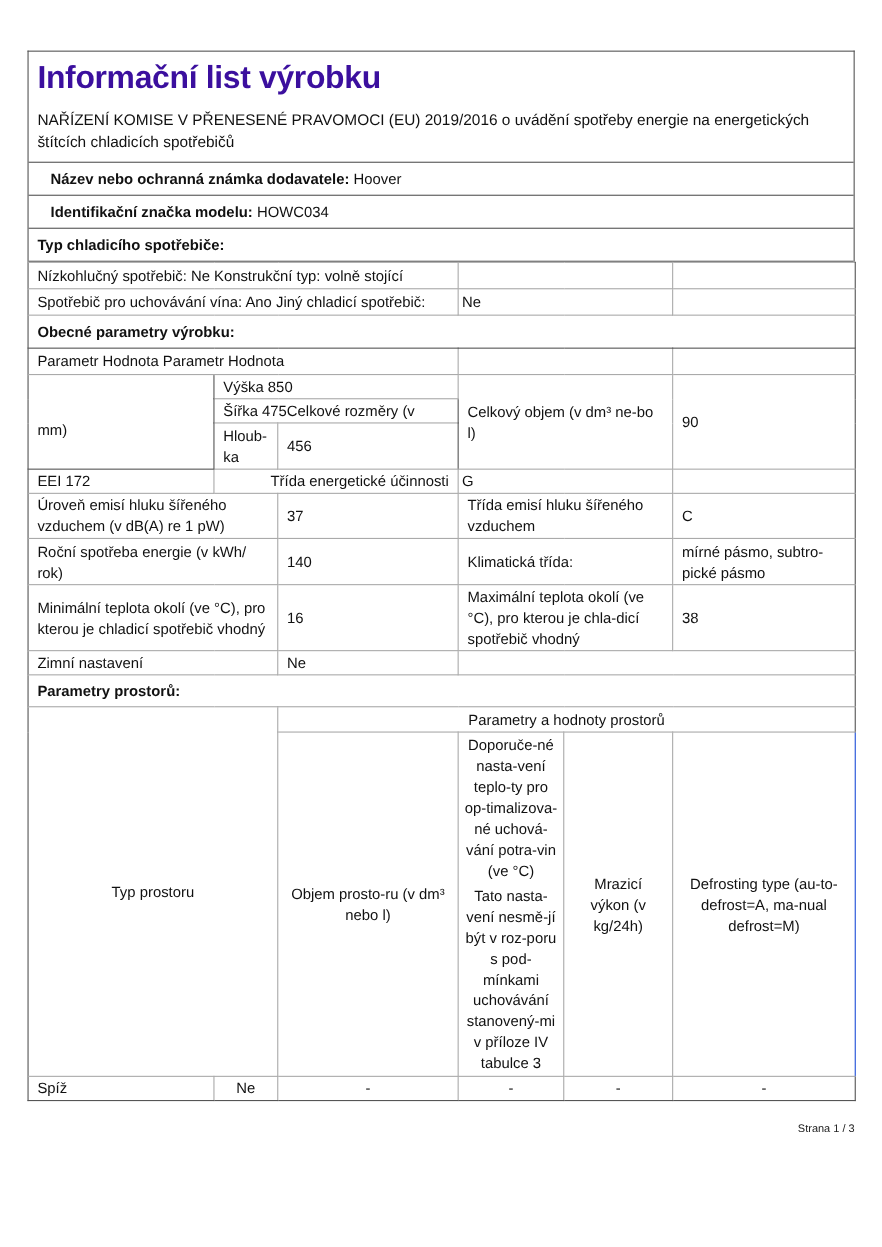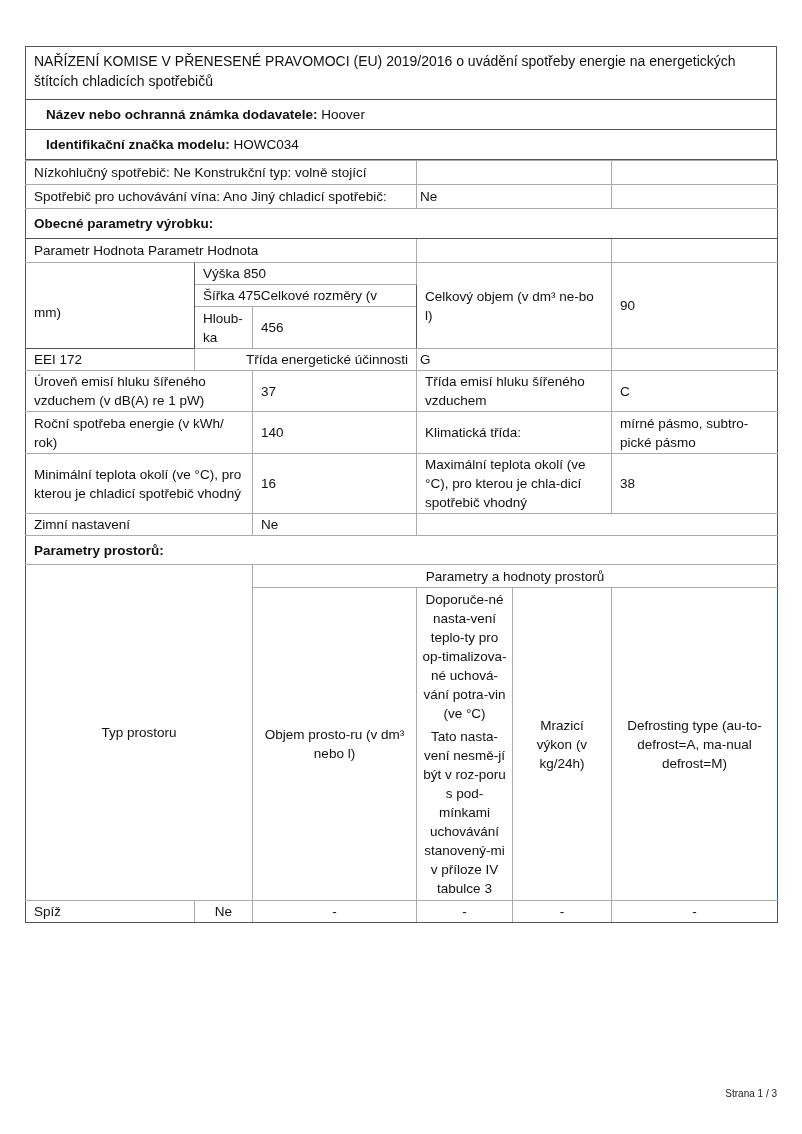--- a/index.html
+++ b/index.html
@@ -10,39 +10,41 @@
     .title { font-size: 29px; font-weight: bold; color: #3b0f9e; letter-spacing: -0.3px; margin: 2px 0 10px 0; line-height: 36px; }
     .subtitle { font-size: 14px; line-height: 20px; }
     .row { border-bottom: 1px solid #555; padding: 0 8px; font-size: 13.5px; height: 29px; line-height: 29px; white-space: nowrap; overflow: hidden; }
     .row b { font-weight: bold; padding-left: 12px; }
     table { border-collapse: collapse; width: 752px; table-layout: fixed; font-size: 13.5px; }
     td { border: 1px solid #999; padding: 1px 8px; vertical-align: middle; line-height: 19px; overflow: visible; white-space: nowrap; }
     td.wrap { white-space: normal; }
     .grid td { border-color: #aaa; }
     .center { text-align: center; }
     .section-head { font-weight: bold; }
-    .footer { position: absolute; right: 25px; top: 1088px; font-size: 10px; color: #222; }
+    .footer { position: absolute; right: 25px; top: 1021px; font-size: 10px; color: #222; }
     .thick-top td { border-top: 1px solid #555; }
   </style>
 </head>
 <body>
 
 <div class="page">
   <div class="box">
     <div class="title-block">
+      <div class="title">Informační list výrobku</div>
       <div class="subtitle">NAŘÍZENÍ KOMISE V PŘENESENÉ PRAVOMOCI (EU) 2019/2016 o uvádění spotřeby energie na energetických štítcích chladicích spotřebičů</div>
     </div>
     <div class="row">
       <b>Název nebo ochranná známka dodavatele:</b>
       <span>Hoover</span>
     </div>
     <div class="row">
       <b>Identifikační značka modelu:</b>
       <span>HOWC034</span>
     </div>
+    <div class="row section-head">Typ chladicího spotřebiče:</div>
   </div>
 
   <table class="grid" style="border-left:1px solid #555;border-right:1px solid #555;">
     <colgroup>
       <col style="width:169px">
         <col style="width:58px">
         <col style="width:164px">
         <col style="width:96px">
         <col style="width:99px">
         <col style="width:166px">

